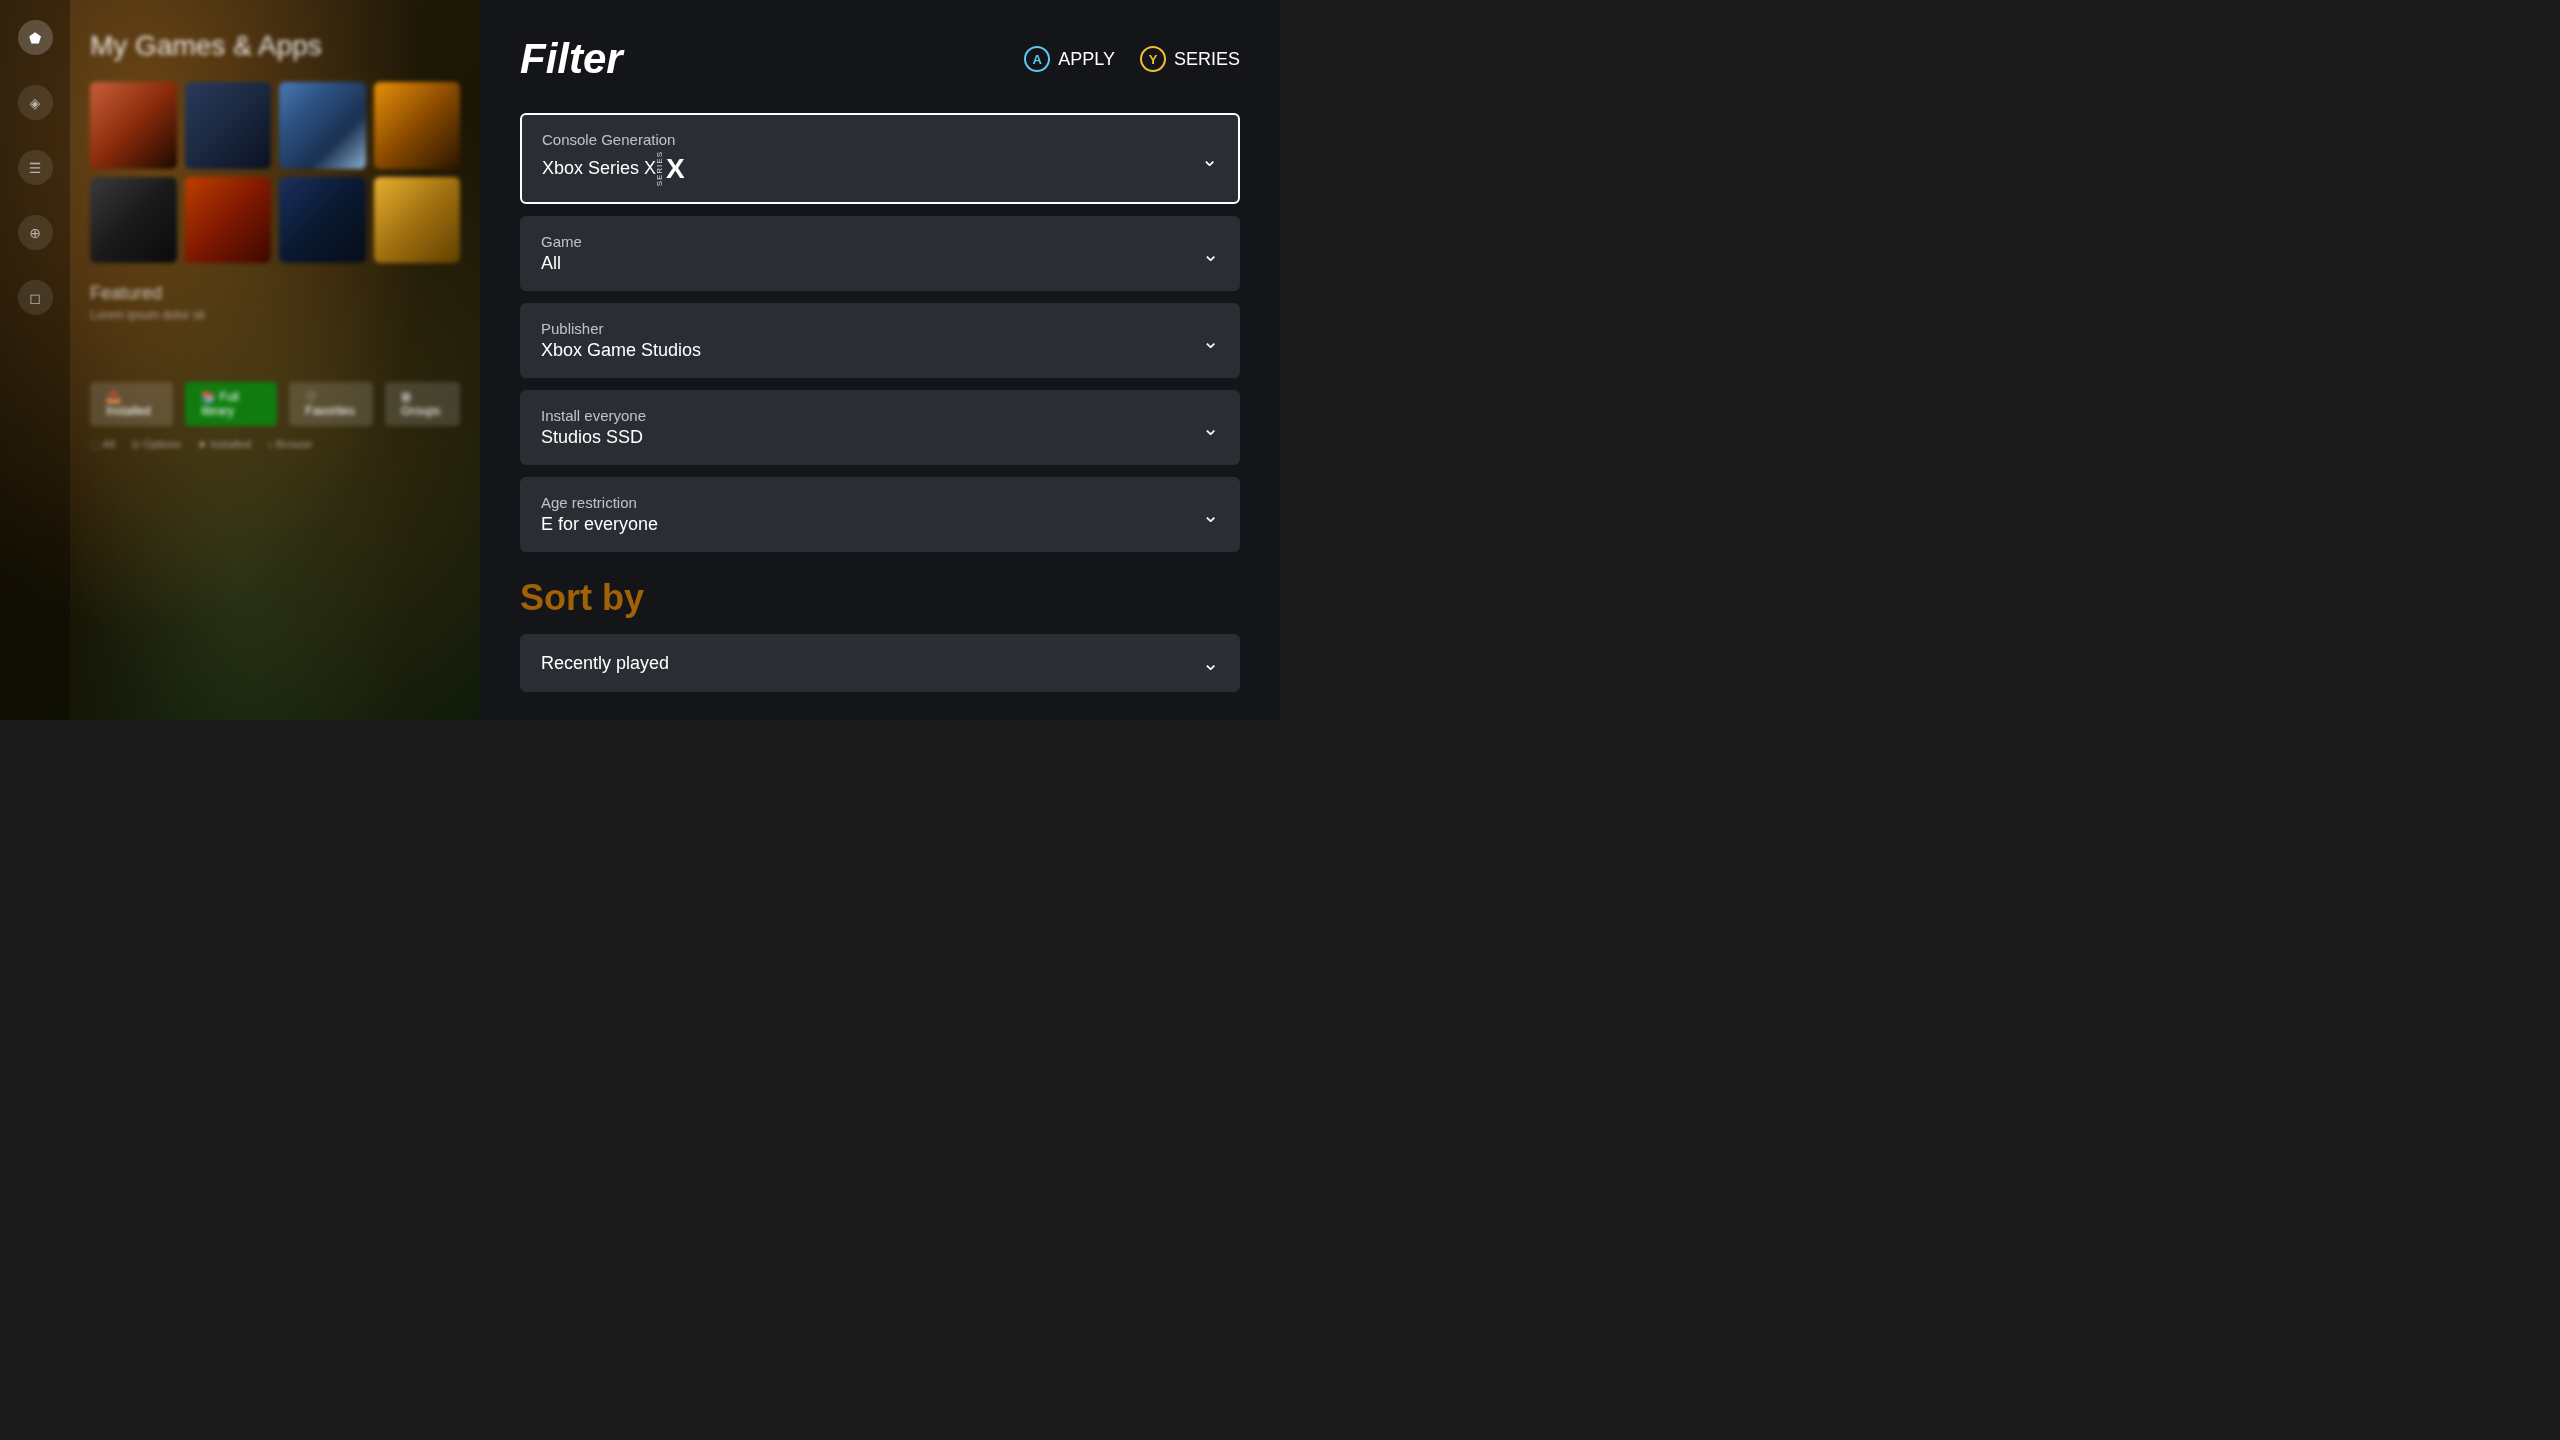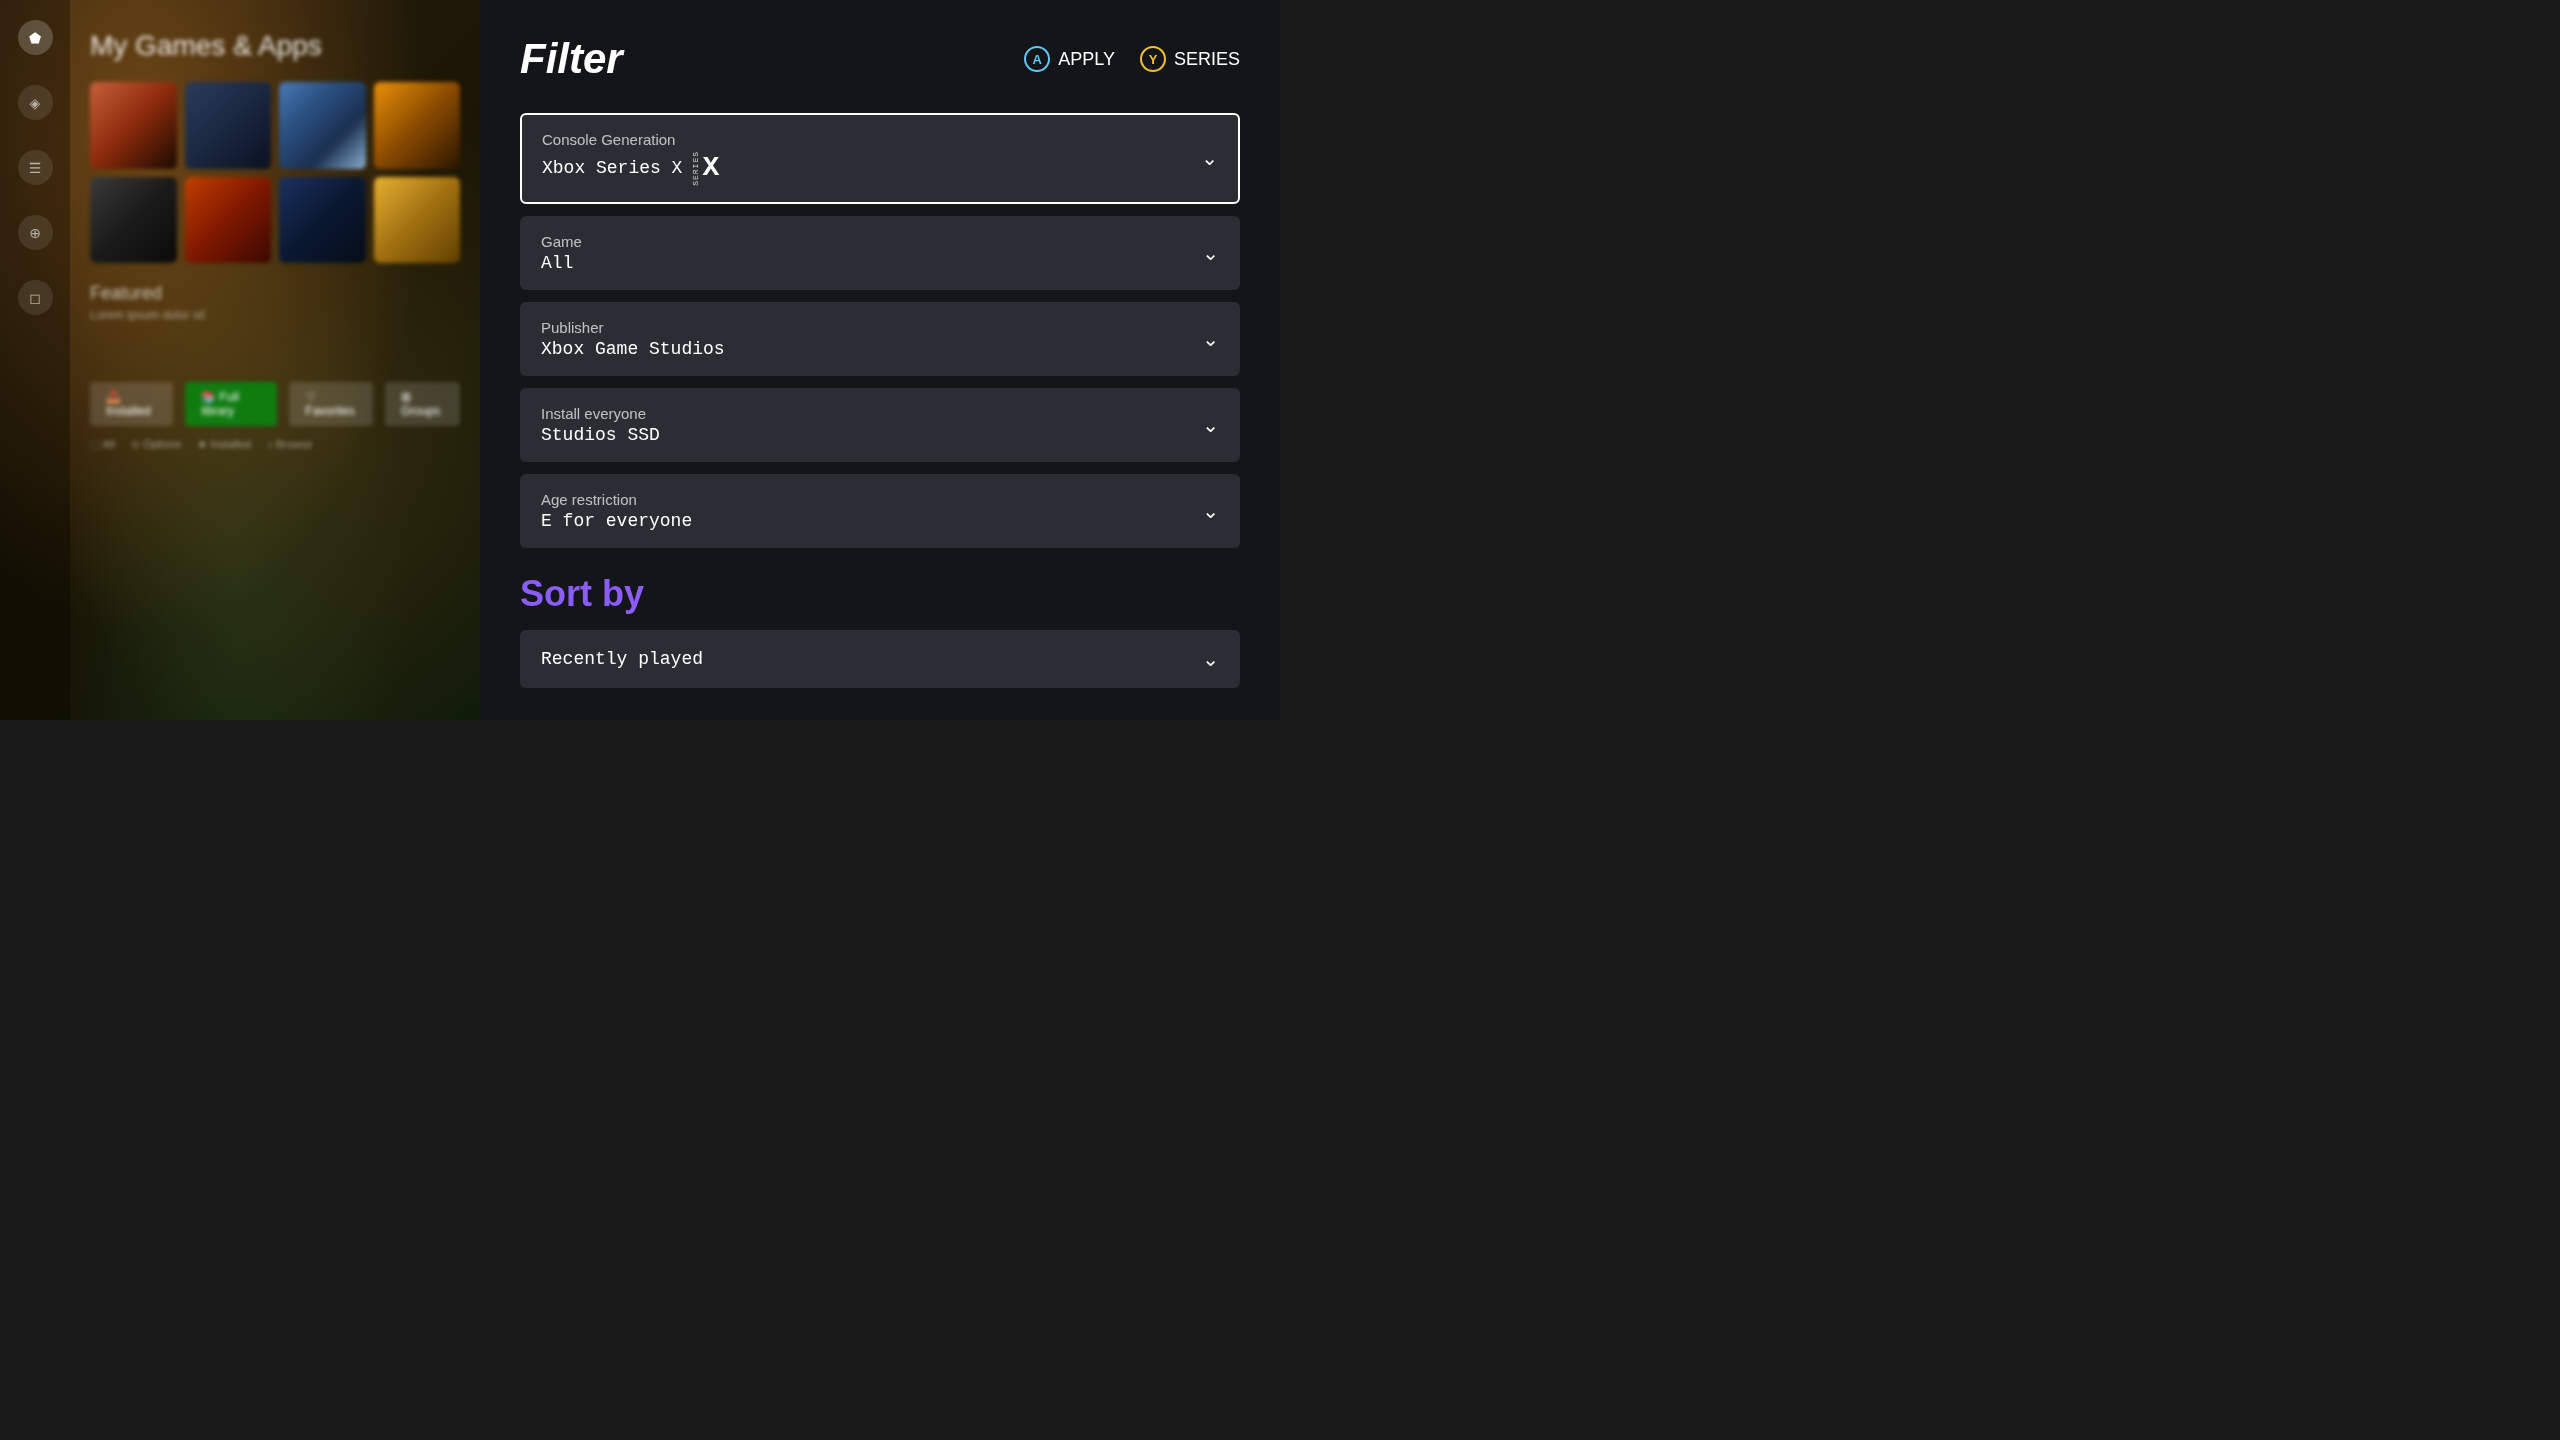--- a/index.html
+++ b/index.html
@@ -178,22 +178,20 @@
       font-size: 15px;
       margin-bottom: 3px;
     }
 
     .dropdown-value {
       color: white;
       font-size: 18px;
       font-weight: 500;
       display: flex;
       align-items: center;
-      gap: 10px;
-      font-family: Liberation Mono, monospace;
     }
 
     .xbox-series-logo {
       display: inline-flex;
       align-items: center;
       gap: 2px;
     }
 
     .series-text {
       font-size: 8px;
@@ -212,21 +210,21 @@
       line-height: 1;
     }
 
     .chevron-down {
       color: white;
       font-size: 20px;
       flex-shrink: 0;
     }
 
     .sort-by-title {
-      color: #8b5cf6;
+      color: #a16207;
       font-size: 36px;
       font-weight: 600;
       margin: 25px 0 15px 0;
     }
 
     .left-sidebar {
       width: 70px;
       height: 720px;
       background: rgba(0,0,0,0.3);
       position: absolute;

